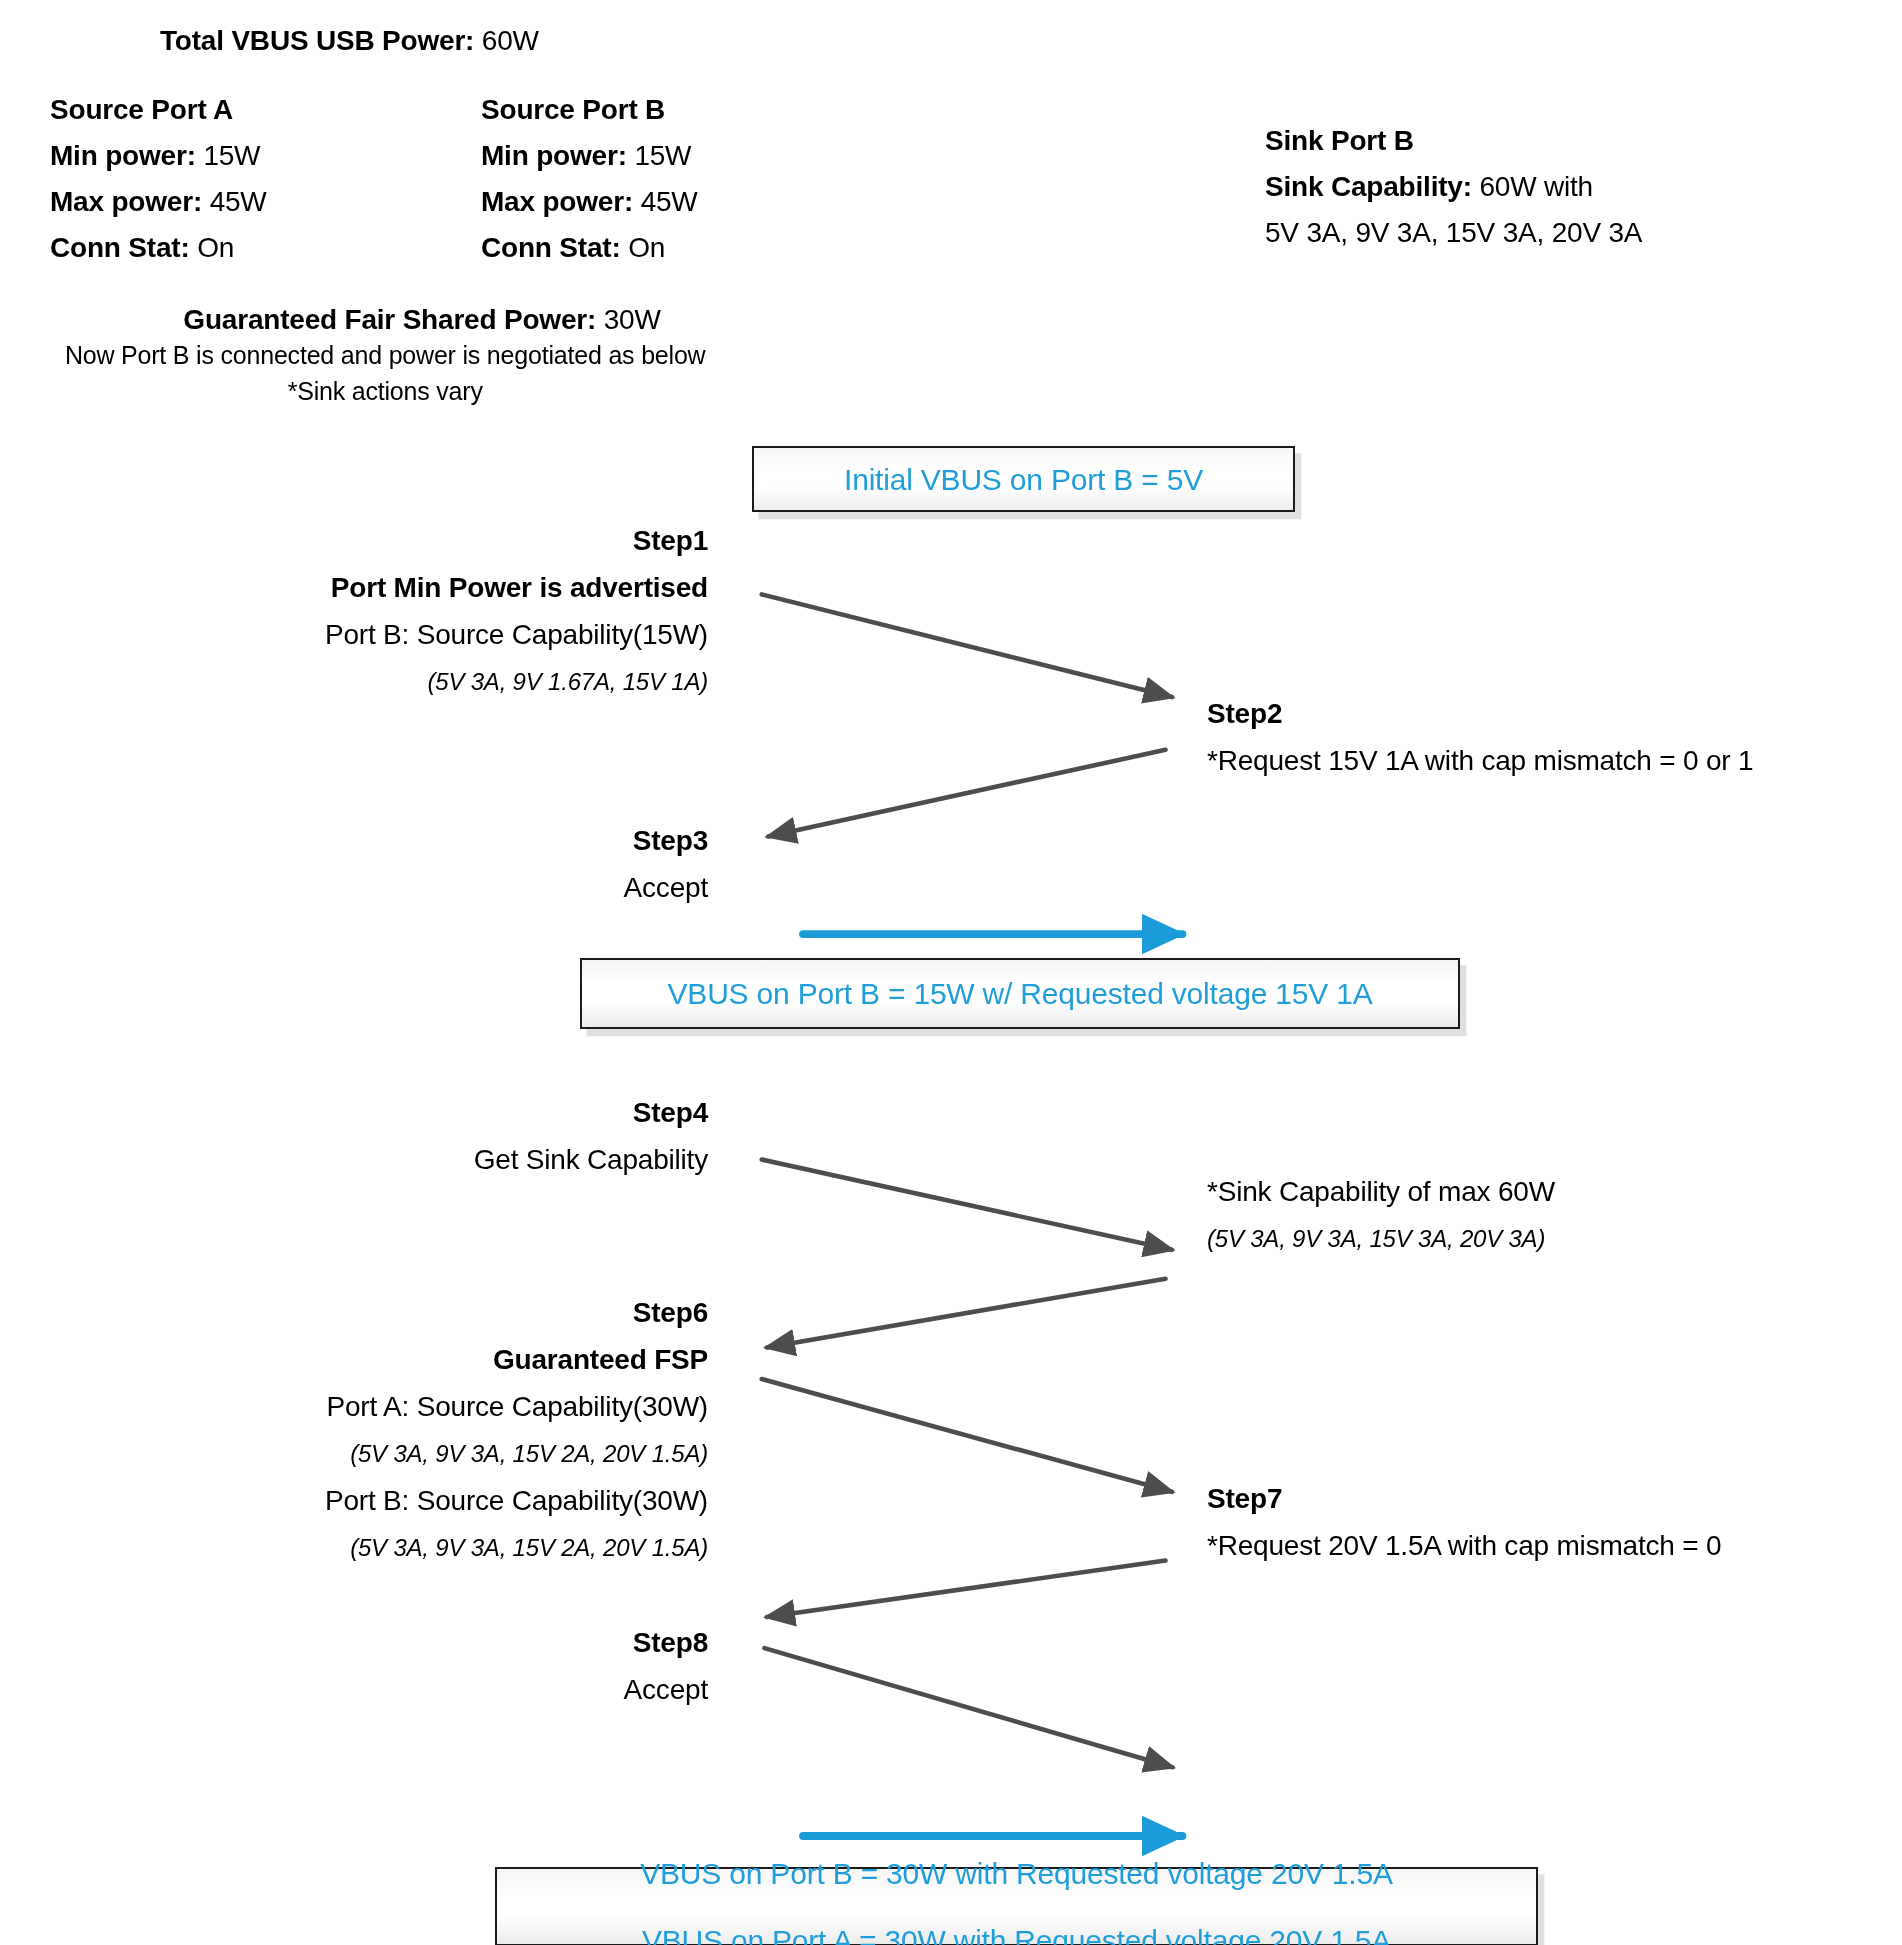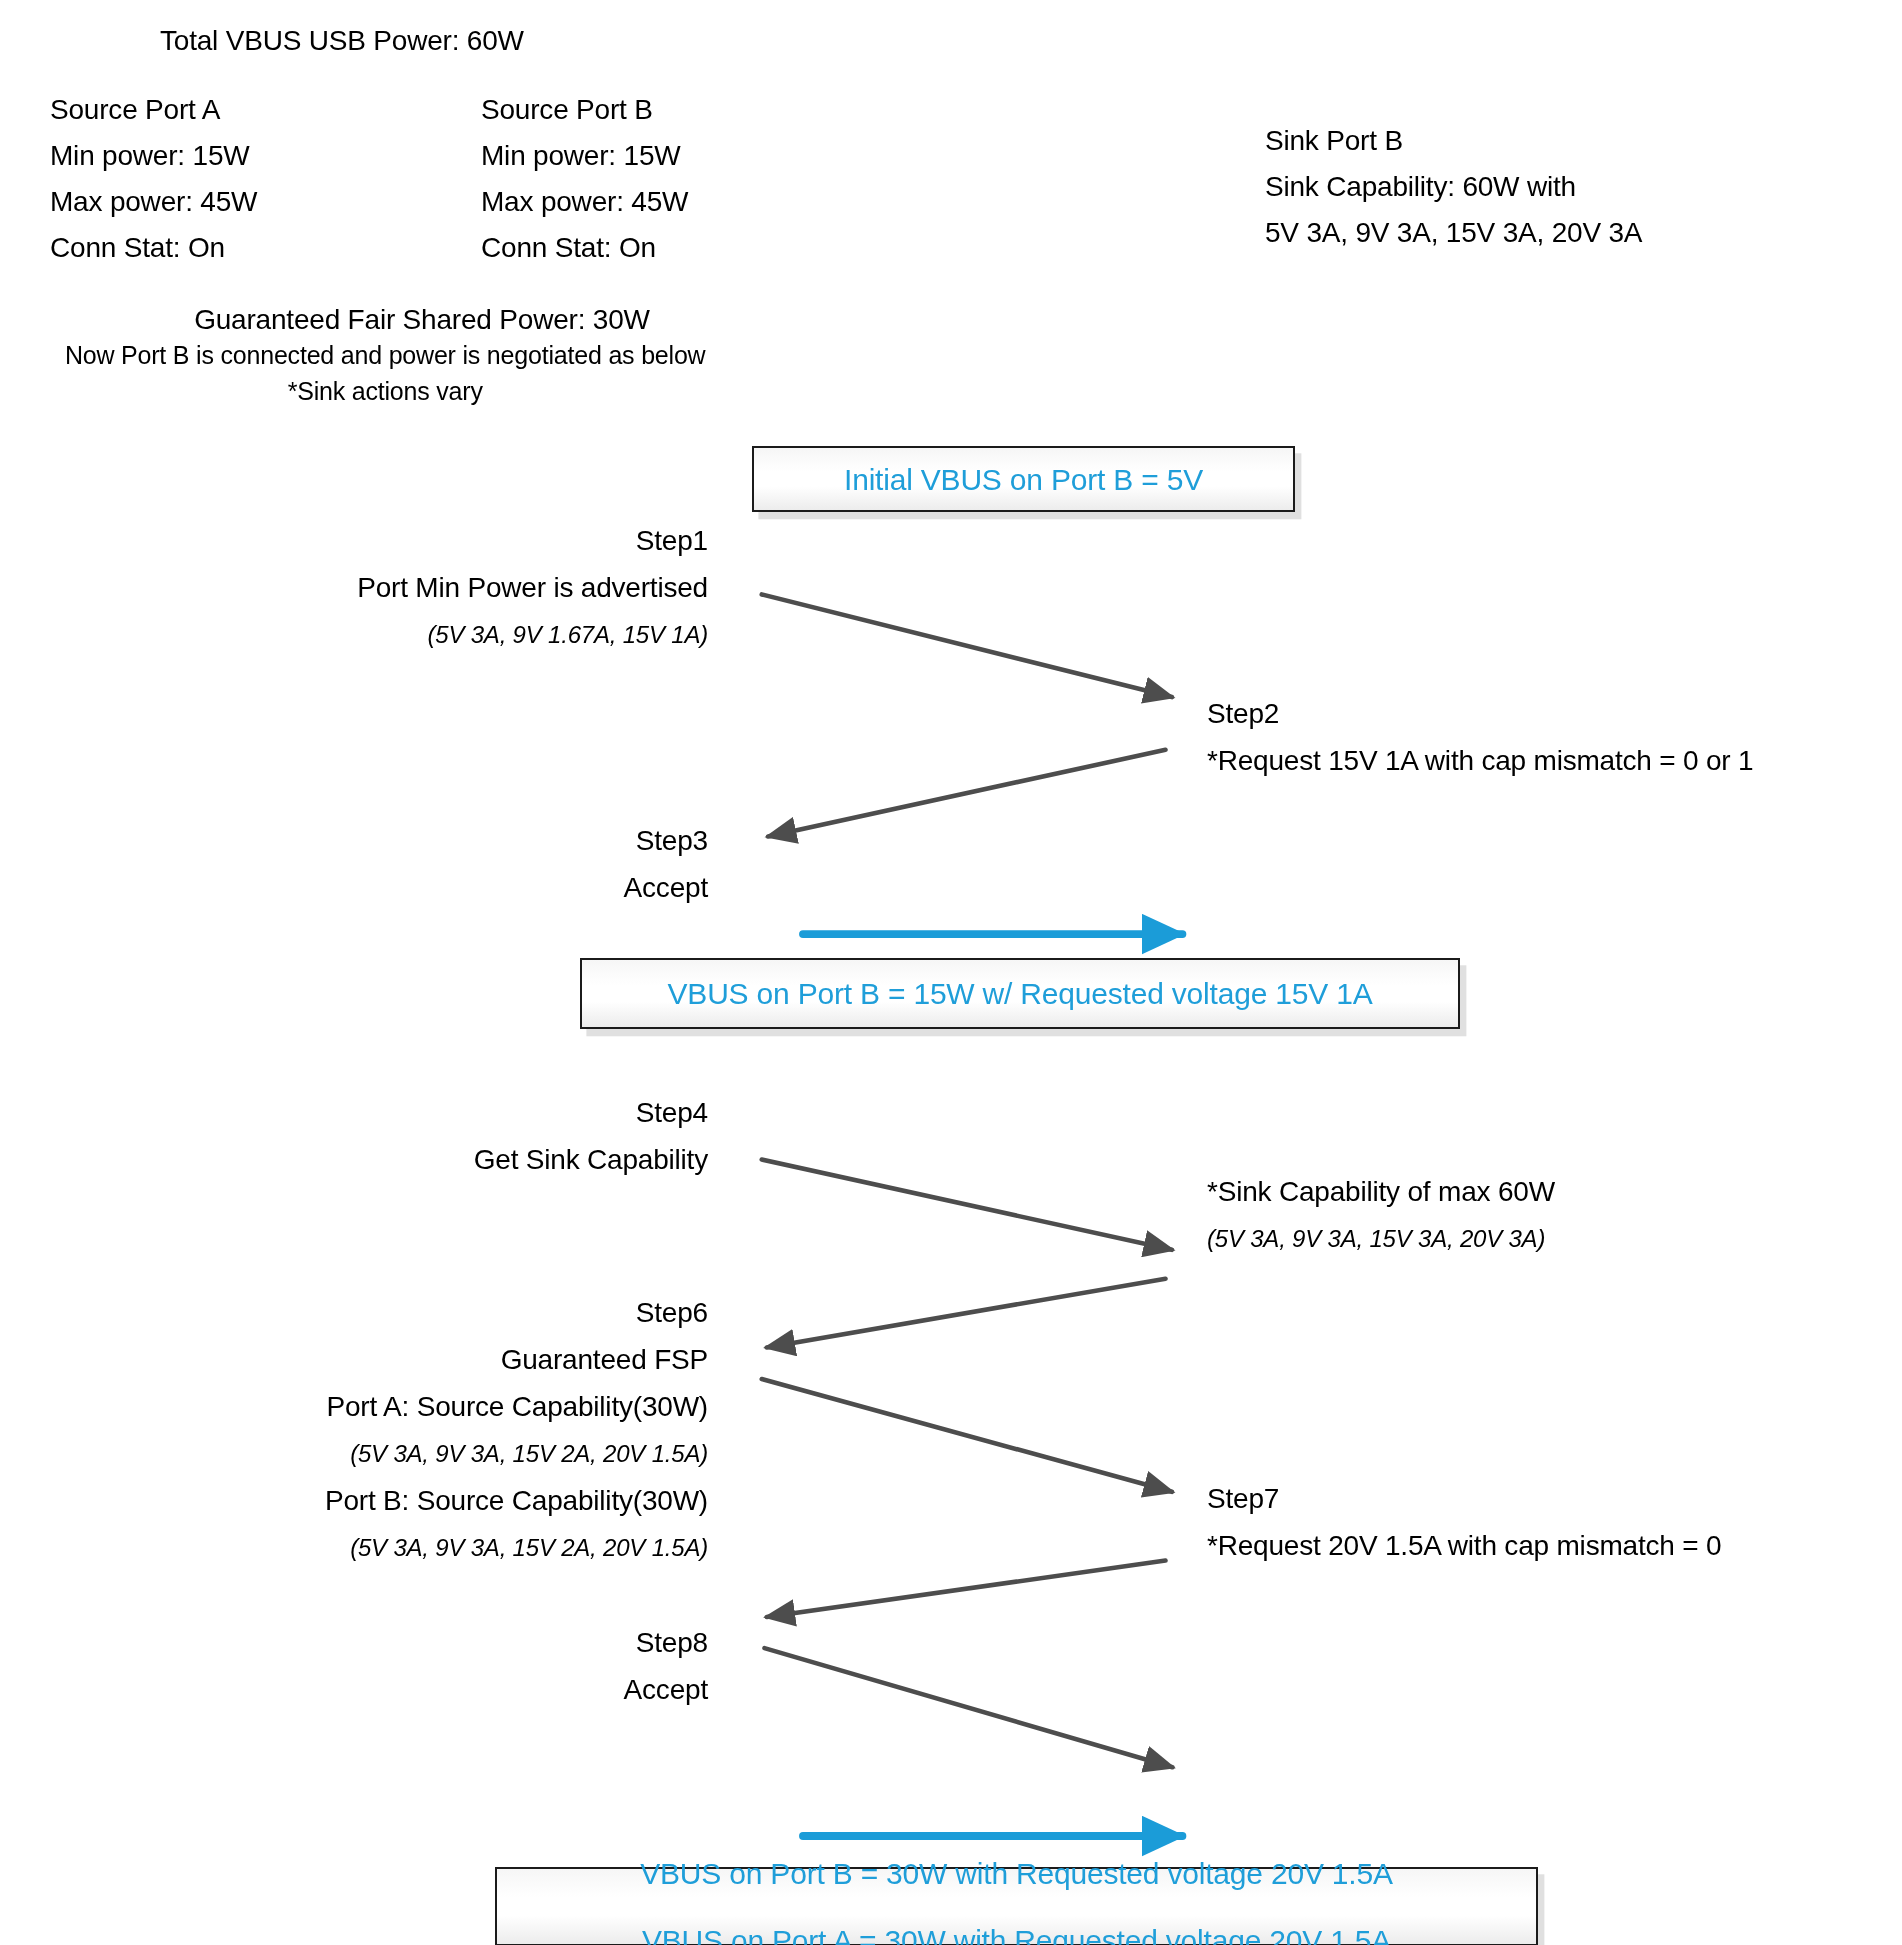--- a/index.html
+++ b/index.html
@@ -1,21 +1,21 @@
 <!DOCTYPE html>
 <html style="font-size:7.3px"><head>
 <meta charset="utf-8">
 <style>
   html,body{margin:0;padding:0;background:#ffffff;}
   .canvas{
     position:relative;width:1902px;height:1946px;background:#ffffff;overflow:hidden;
     font-family:"Liberation Sans", sans-serif;color:#000;letter-spacing:-0.2px;
   }
   .abs{position:absolute;}
-  .b{font-weight:normal;}
+  .b{font-weight:bold;}
   .txt{font-size:28px;line-height:46px;white-space:nowrap;}
   .step{font-size:28px;line-height:47px;white-space:nowrap;}
   .step .it{font-size:24px;font-style:italic;}
   .right{text-align:right;}
   .left{text-align:left;}
   .center{text-align:center;}
   .small{font-size:25px;line-height:36px;}
   .banner{
     position:absolute;border:2.3px solid #1b1b1b;
     background:linear-gradient(180deg,#f6f6f6 0%,#ffffff 38%,#ffffff 62%,#ececec 100%);
@@ -105,20 +105,21 @@
     <div>*Sink actions vary</div>
   </div>
 
   <div class="banner" style="left:752px;top:446px;width:539px;height:62px;">
     <div>Initial VBUS on Port B = 5V</div>
   </div>
 
   <div class="abs step right" style="right:1194px;top:517px;">
     <div class="b">Step1</div>
     <div class="b">Port Min Power is advertised</div>
+    <div>Port B: Source Capability(15W)</div>
     <div class="it">(5V 3A, 9V 1.67A, 15V 1A)</div>
   </div>
 
   <div class="abs step left" style="left:1207px;top:690px;">
     <div class="b">Step2</div>
     <div>*Request 15V 1A with cap mismatch = 0 or 1</div>
   </div>
 
   <div class="abs step right" style="right:1194px;top:817px;">
     <div class="b">Step3</div>

